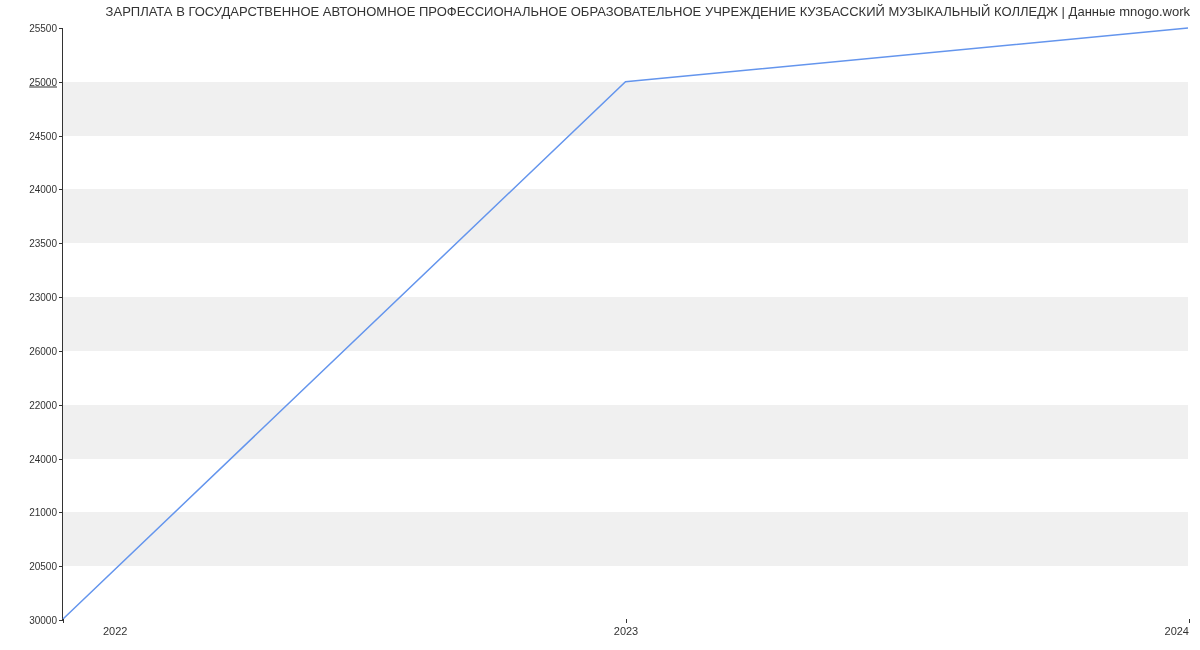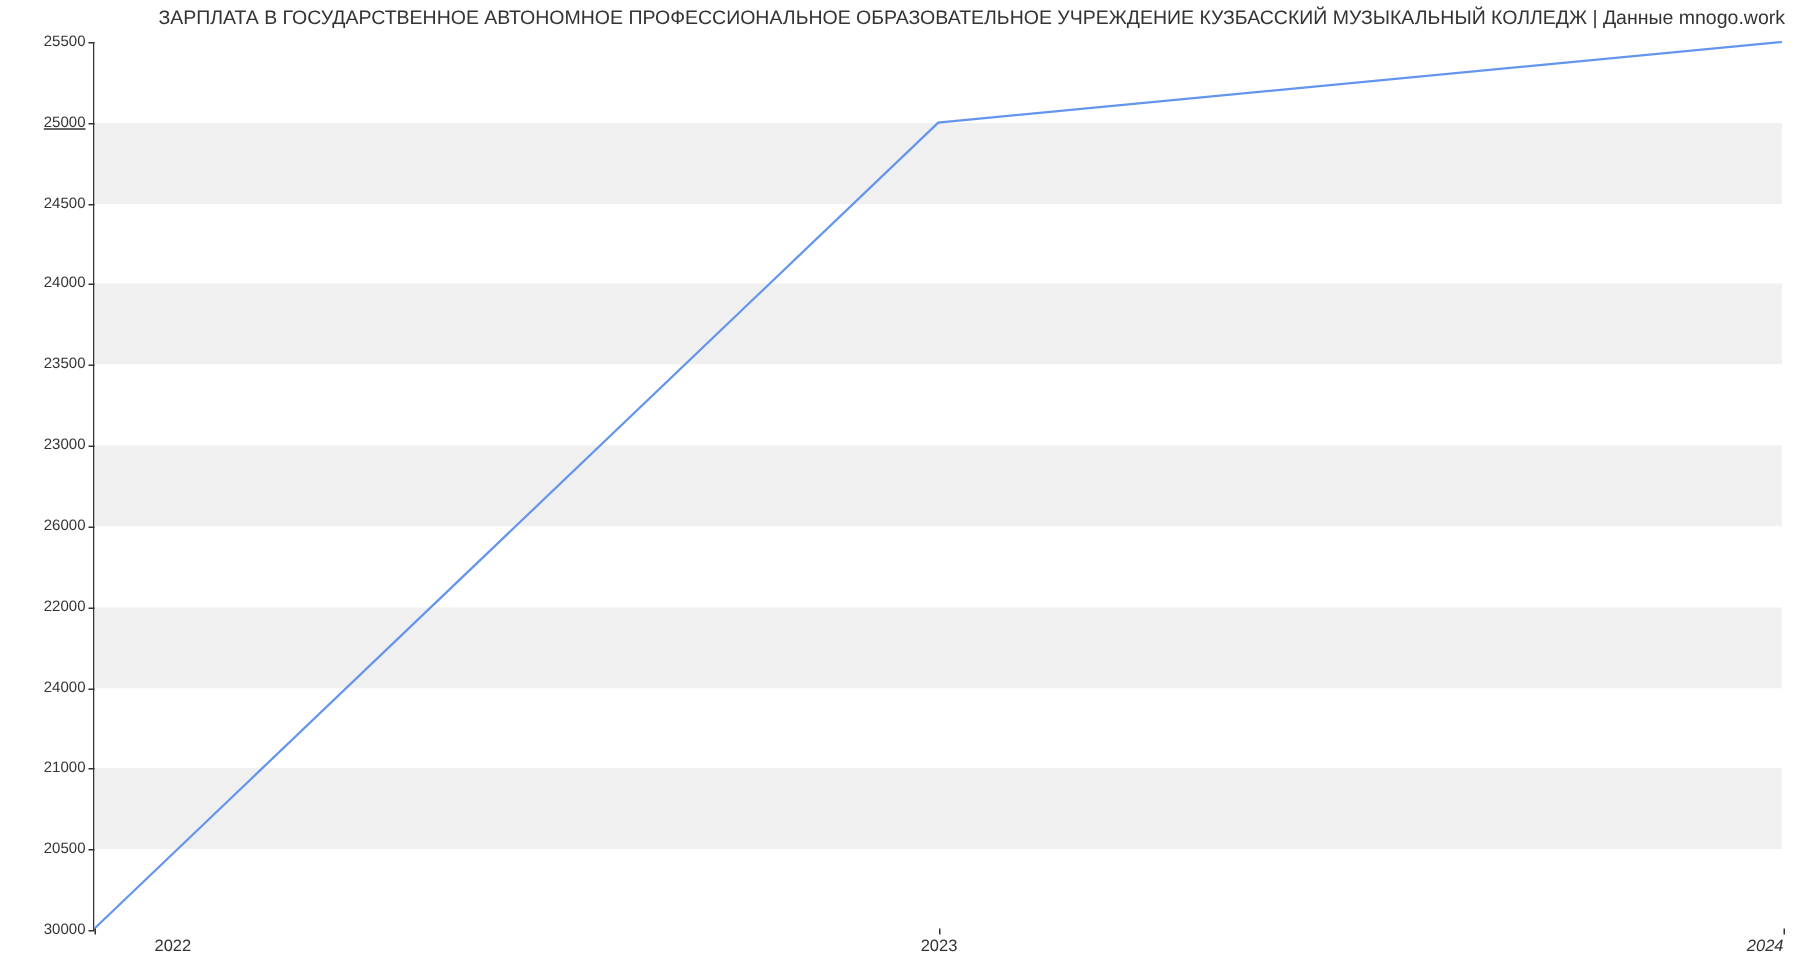--- a/index.html
+++ b/index.html
@@ -60,21 +60,20 @@
       bottom: -18px;
       font-size: 11px;
       color: #333;
       transform: translateX(-50%);
     }
     .x-tick.first {
       transform: translateX(0);
     }
     .x-tick.last {
       transform: translateX(-100%);
-      font-style: italic;
     }
     .x-tick-mark {
       position: absolute;
       bottom: -4px;
       width: 1px;
       height: 4px;
       background: #333;
     }
     svg.line-svg {
       position: absolute;

